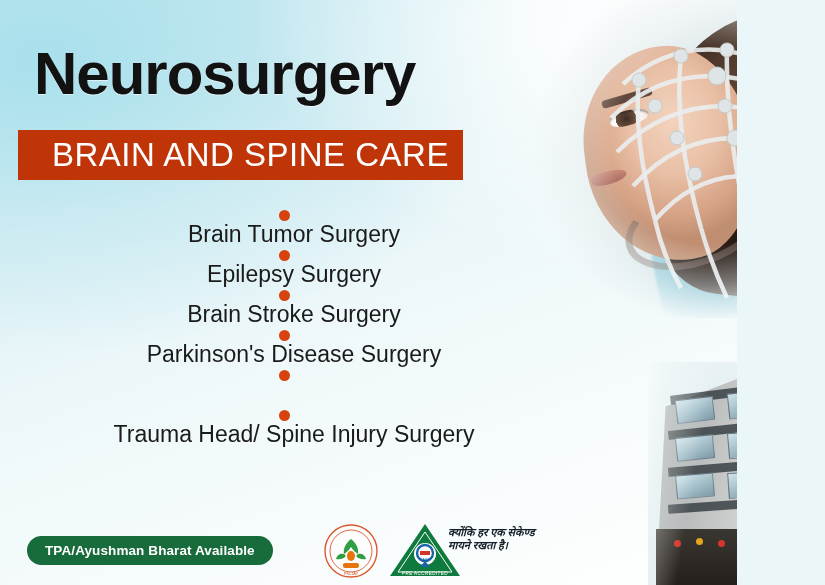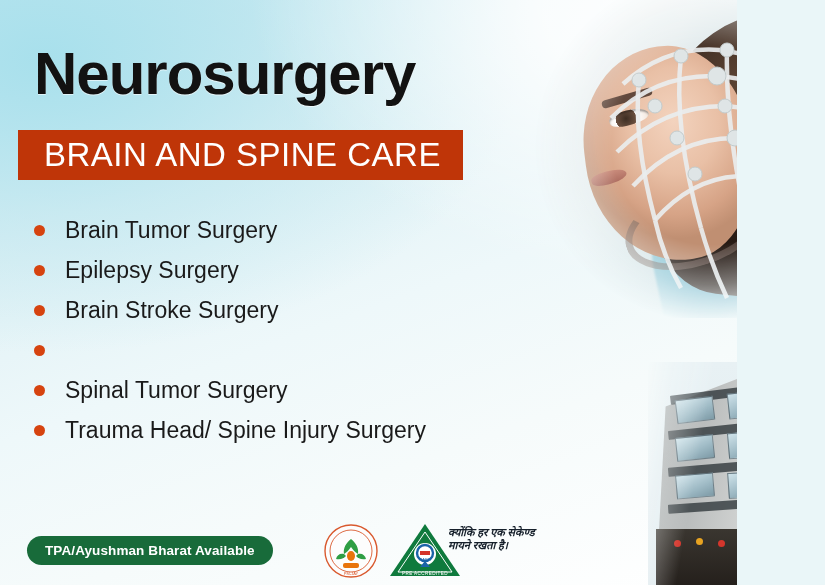--- a/index.html
+++ b/index.html
@@ -105,26 +105,26 @@
     font-size:60px;font-weight:700;color:#121212;letter-spacing:-1px;
     line-height:1;
     text-shadow:0 1px 0 rgba(255,255,255,.6);
   }
   .banner{
     position:absolute;left:18px;top:130px;width:445px;height:50px;
     background:#bf3508;display:flex;align-items:center;
   }
   .banner-text{
     color:#fff;font-size:33px;font-weight:400;letter-spacing:.5px;
-    padding-left:26px;
+    padding-left:34px;
   }
 
   
   .services{position:absolute;left:34px;top:210px;width:520px;}
-  .service-item{display:flex;align-items:center;height:40px;}
+  .service-item{display:flex;align-items:center;height:40px;flex-direction:column;}
   .dot{
     width:11px;height:11px;border-radius:50%;background:#d6430f;
     margin-right:20px;flex:0 0 auto;
   }
   .service-label{font-size:23px;color:#1a1a1a;font-weight:400;white-space:nowrap;}
 
   
   .pill{
     position:absolute;left:27px;top:536px;
     background:#186b3a;color:#fff;border-radius:18px;
@@ -244,24 +244,24 @@
     <div class="service-item">
       <span class="dot"></span>
       <span class="service-label">Epilepsy Surgery</span>
     </div>
     <div class="service-item">
       <span class="dot"></span>
       <span class="service-label">Brain Stroke Surgery</span>
     </div>
     <div class="service-item">
       <span class="dot"></span>
-    </div>
-    <div class="service-item">
-      <span class="dot"></span>
-      <span class="service-label">Spinal Tumor Surgery</span>
+      <span class="service-label">Parkinson's Disease Surgery</span>
+    </div>
+    <div class="service-item">
+      <span class="dot"></span>
     </div>
     <div class="service-item">
       <span class="dot"></span>
       <span class="service-label">Trauma Head/ Spine Injury Surgery</span>
     </div>
   </div>
 
   <div class="pill">TPA/Ayushman Bharat Available</div>
 
 

